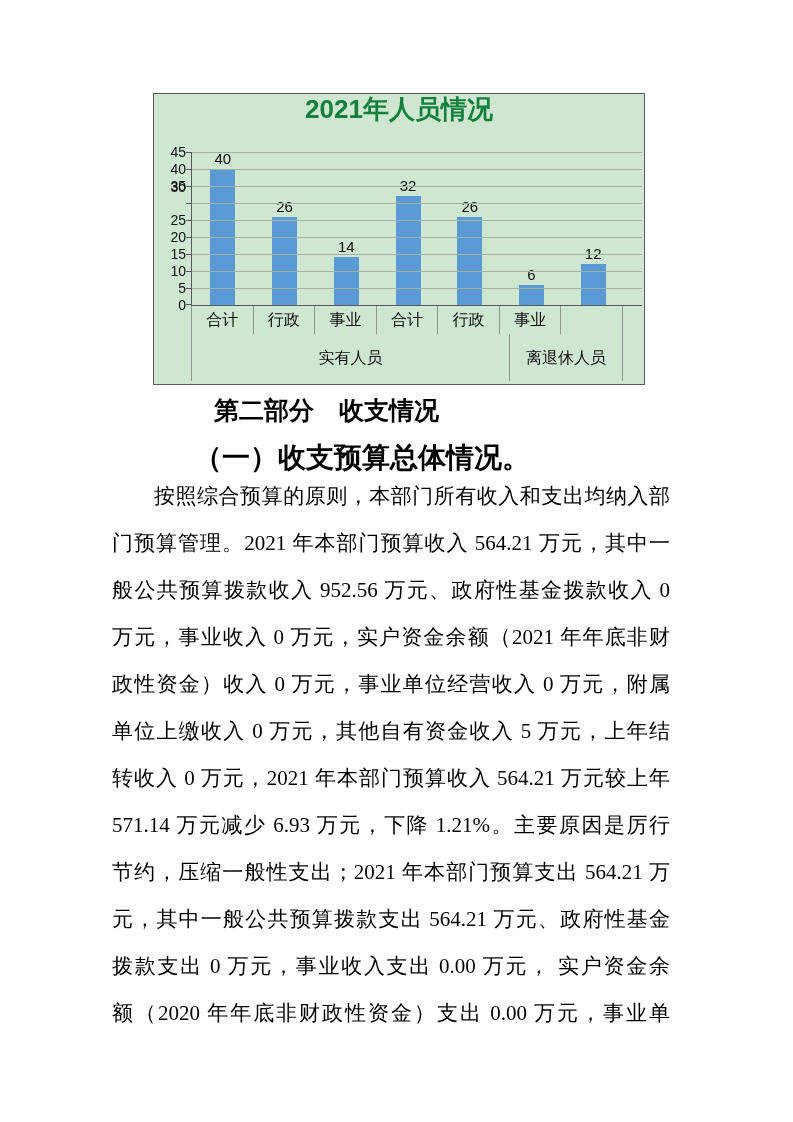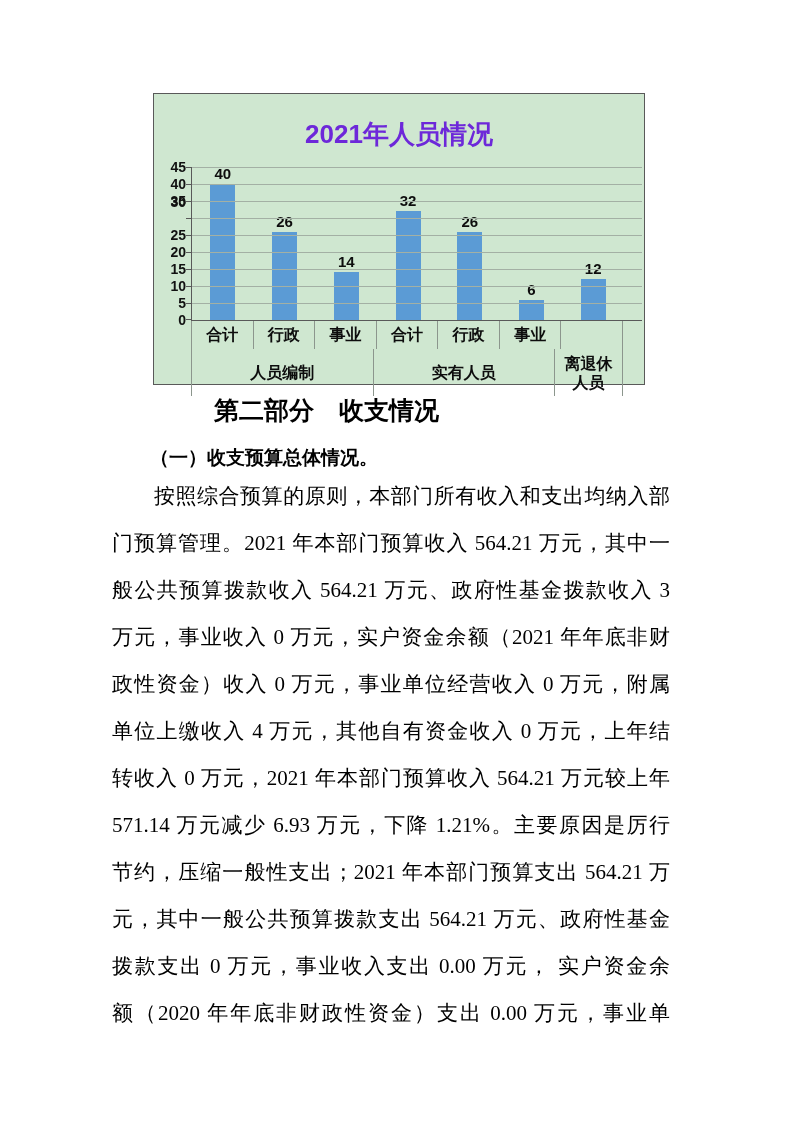--- a/index.html
+++ b/index.html
@@ -7,24 +7,24 @@
     width:793px;height:1122px;background:#ffffff;position:relative;
     font-family:"Liberation Serif","DejaVu Serif",serif;color:#000;
     overflow:hidden;
   }
   
   .figure{
     position:absolute;left:153px;top:93px;width:492px;height:292px;
     background:#cfe7d0;border:1px solid #595959;box-sizing:border-box;
   }
   .chart-title{
-    margin-top:25px;text-align:center;font-weight:bold;font-size:26px;line-height:31px;
-    font-family:"Liberation Sans","DejaVu Sans",sans-serif;color:#6d28d9;
+    margin-top:0;text-align:center;font-weight:bold;font-size:26px;line-height:31px;
+    font-family:"Liberation Sans","DejaVu Sans",sans-serif;color:#15803d;
   }
-  .chart-area{display:flex;margin-top:17px;font-weight:bold;}
+  .chart-area{display:flex;margin-top:27px;}
   .y-axis{width:37px;position:relative;height:153px;flex:none;}
   .ylabel{
     position:absolute;right:5px;width:30px;text-align:right;height:18px;line-height:18px;
     font-family:"Liberation Sans","DejaVu Sans",sans-serif;font-size:14px;color:#111;
   }
   .plot-col{flex:none;width:450px;}
   .plot{
     position:relative;width:450px;height:153px;
     border-left:1px solid #595959;border-bottom:1px solid #595959;box-sizing:content-box;
   }
@@ -53,21 +53,21 @@
   .group-cell{
     flex-grow:1;flex-basis:0;display:flex;align-items:center;justify-content:center;
     text-align:center;font-size:16px;line-height:19px;padding:0 5px;
     border-right:1px solid #8c968d;box-sizing:border-box;color:#0d0d0d;
   }
   .group-cell:last-child{border-right:none;}
   
   .text-flow{position:absolute;left:0;top:385px;width:653px;}
   .part-title{margin-top:9px;text-align:center;font-weight:bold;font-size:25px;line-height:33px;}
   .section-title{margin:13px 123px 0 112px;text-indent:2em;font-weight:bold;font-size:23px;line-height:31px;}
-  .subsection-title{margin:15px 123px 0 112px;text-indent:2em;font-weight:bold;font-size:19px;line-height:31px;}
+  .subsection-title{margin:15px 123px 0 112px;text-indent:2em;font-weight:bold;font-size:28px;line-height:31px;text-align:right;}
   .body-text{margin:0 123px 0 112px;width:558px;}
   .tline{
     height:47px;line-height:47px;font-size:21px;
     text-align:justify;text-align-last:justify;
   }
   .tline.indent{text-indent:2em;}
 </style>
 </head>
 <body>
 
@@ -141,38 +141,37 @@
       <div class="cat-row" id="cat-row">
           <div class="cat-cell">合计</div>
           <div class="cat-cell">行政</div>
           <div class="cat-cell">事业</div>
           <div class="cat-cell">合计</div>
           <div class="cat-cell">行政</div>
           <div class="cat-cell">事业</div>
           <div class="cat-cell"></div>
         </div>
       <div class="group-row" id="group-row">
-          <div class="group-cell" style="flex-grow: 3;">人员编制</div>
           <div class="group-cell" style="flex-grow: 3;">实有人员</div>
           <div class="group-cell" style="flex-grow: 1;">离退休人员</div>
         </div>
     </div>
   </div>
 </div>
 
 <div class="text-flow">
   <div class="part-title">第二部分　收支情况</div>
   <div class="subsection-title">（一）收支预算总体情况。</div>
   <div class="body-text" id="body-text">
       <div class="tline indent">按照综合预算的原则，本部门所有收入和支出均纳入部</div>
       <div class="tline">门预算管理。2021 年本部门预算收入 564.21 万元，其中一</div>
-      <div class="tline">般公共预算拨款收入 564.21 万元、政府性基金拨款收入 3</div>
+      <div class="tline">般公共预算拨款收入 952.56 万元、政府性基金拨款收入 0</div>
       <div class="tline">万元，事业收入 0 万元，实户资金余额（2021 年年底非财</div>
       <div class="tline">政性资金）收入 0 万元，事业单位经营收入 0 万元，附属</div>
-      <div class="tline">单位上缴收入 4 万元，其他自有资金收入 0 万元，上年结</div>
+      <div class="tline">单位上缴收入 0 万元，其他自有资金收入 5 万元，上年结</div>
       <div class="tline">转收入 0 万元，2021 年本部门预算收入 564.21 万元较上年</div>
       <div class="tline">571.14 万元减少 6.93 万元，下降 1.21%。主要原因是厉行</div>
       <div class="tline">节约，压缩一般性支出；2021 年本部门预算支出 564.21 万</div>
       <div class="tline">元，其中一般公共预算拨款支出 564.21 万元、政府性基金</div>
       <div class="tline">拨款支出 0 万元，事业收入支出 0.00 万元， 实户资金余</div>
       <div class="tline">额（2020 年年底非财政性资金）支出 0.00 万元，事业单</div>
     </div>
 </div>
 
 </body></html>

